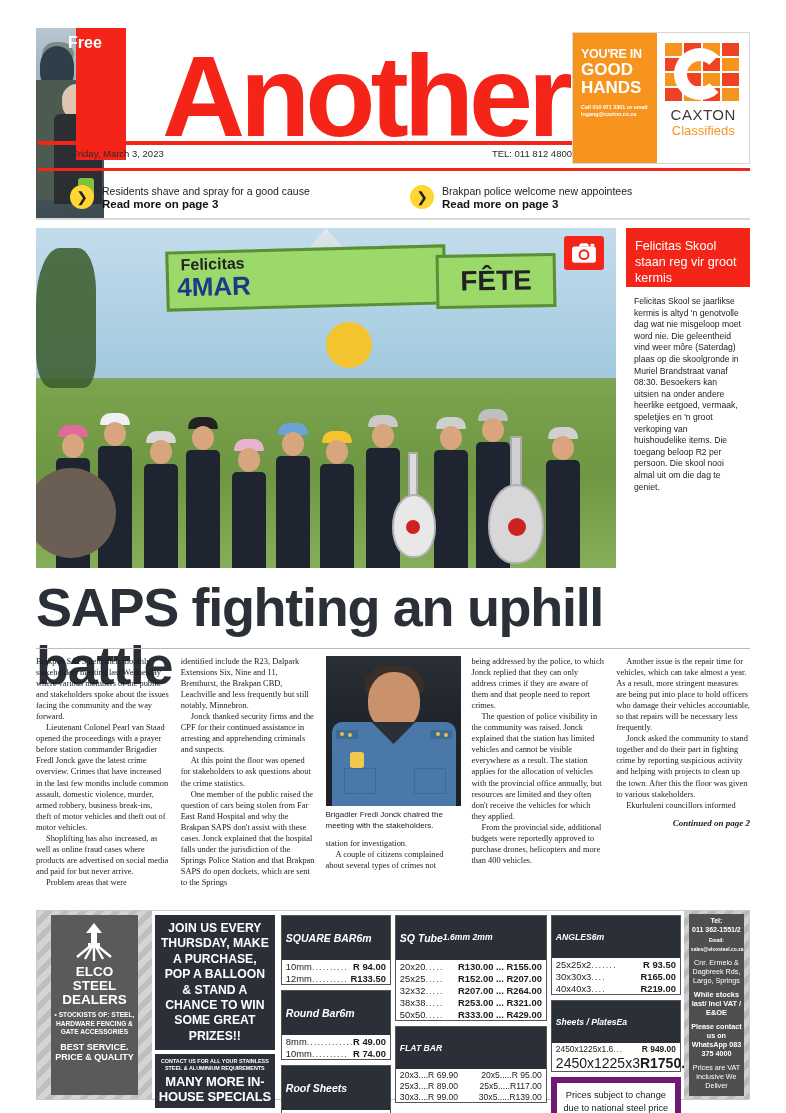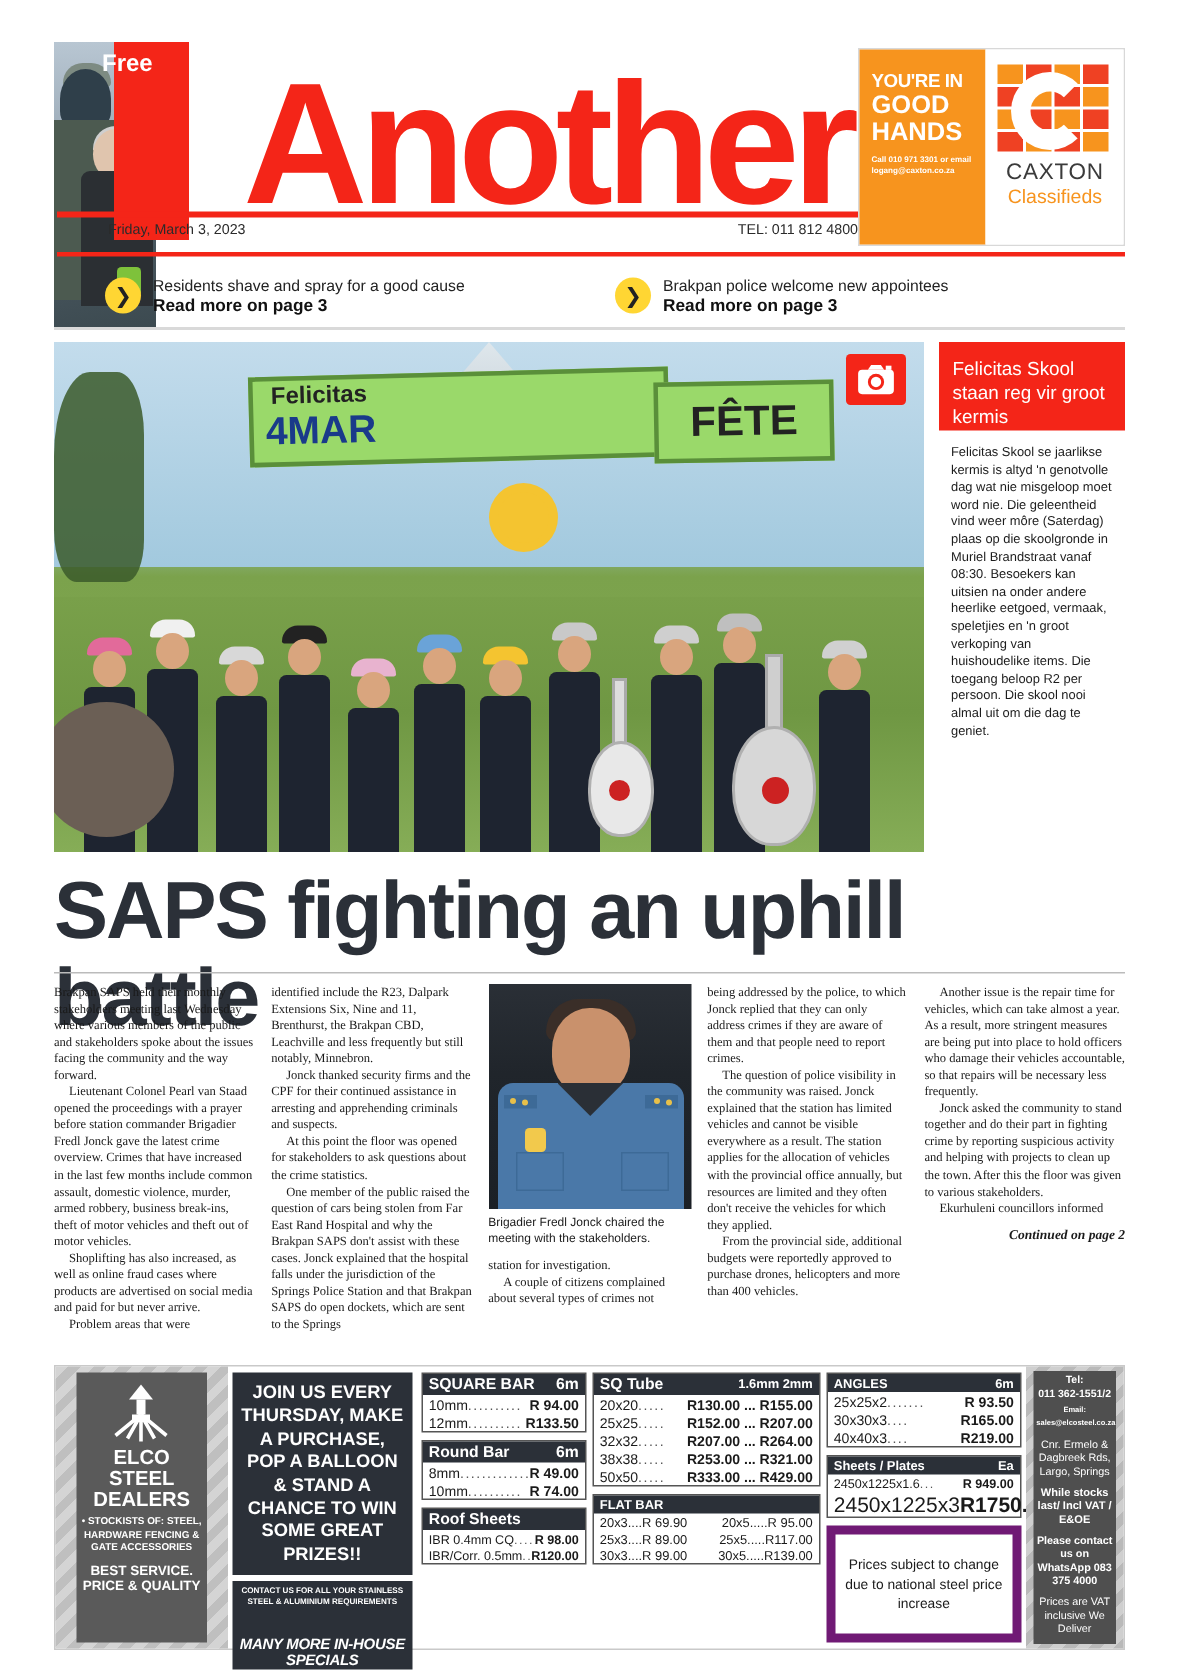--- a/index.html
+++ b/index.html
@@ -240,31 +240,31 @@
   .promo-box {
     background:#2b3038; color:#fff; text-align:center; flex:1;
     font-family:"Liberation Sans",sans-serif; font-size:12.2px; font-weight:700;
     line-height:15.4px; padding:6px 4px; display:flex; align-items:center; justify-content:center;
   }
   .promo-foot {
     background:#2b3038; color:#fff; text-align:center; margin-top:4px;
     font-family:"Liberation Sans",sans-serif; padding:4px 3px;
   }
   .promo-foot .pf1 { font-size:5.4px; font-weight:700; line-height:6.6px; }
-  .promo-foot .pf2 { font-size:10px; font-weight:700; margin-top:20px; letter-spacing:-0.2px;font-style:italic; }
+  .promo-foot .pf2 { font-size:13px; font-weight:700; margin-top:3px; letter-spacing:-0.2px; }
 
   .ad-tables { flex:1; display:flex; gap:4px; padding:4px 3px; }
   .tcol { display:flex; flex-direction:column; gap:5px; }
   .tcol.c1 { width:110px; }
   .tcol.c2 { width:152px; }
   .tcol.c3 { width:130px; }
   .tbl { border:1px solid #555; background:#fff; }
   .tbl-head {
     background:#2b3038; color:#fff; font-family:"Liberation Sans",sans-serif;
-    font-weight:700; font-size:10.5px; padding:1px 4px; display:flex; justify-content:space-between;
+    font-weight:700; font-size:10.5px; padding:16px 4px; display:flex; justify-content:flex-start;font-style:italic;
   }
   .tbl-head.small { font-size:8.6px; }
   .tbl-row {
     font-family:"Liberation Sans",sans-serif; font-size:9.4px; color:#1a1a1a;
     padding:0.5px 4px; display:flex; justify-content:space-between; white-space:nowrap;
   }
   .tbl-row .dots { flex:1; overflow:hidden; letter-spacing:1px; color:#555; }
   .tbl-row b { font-weight:700; }
   .tbl-row.three { gap:2px; }
   .tbl-row.three span { font-size:8.6px; }

